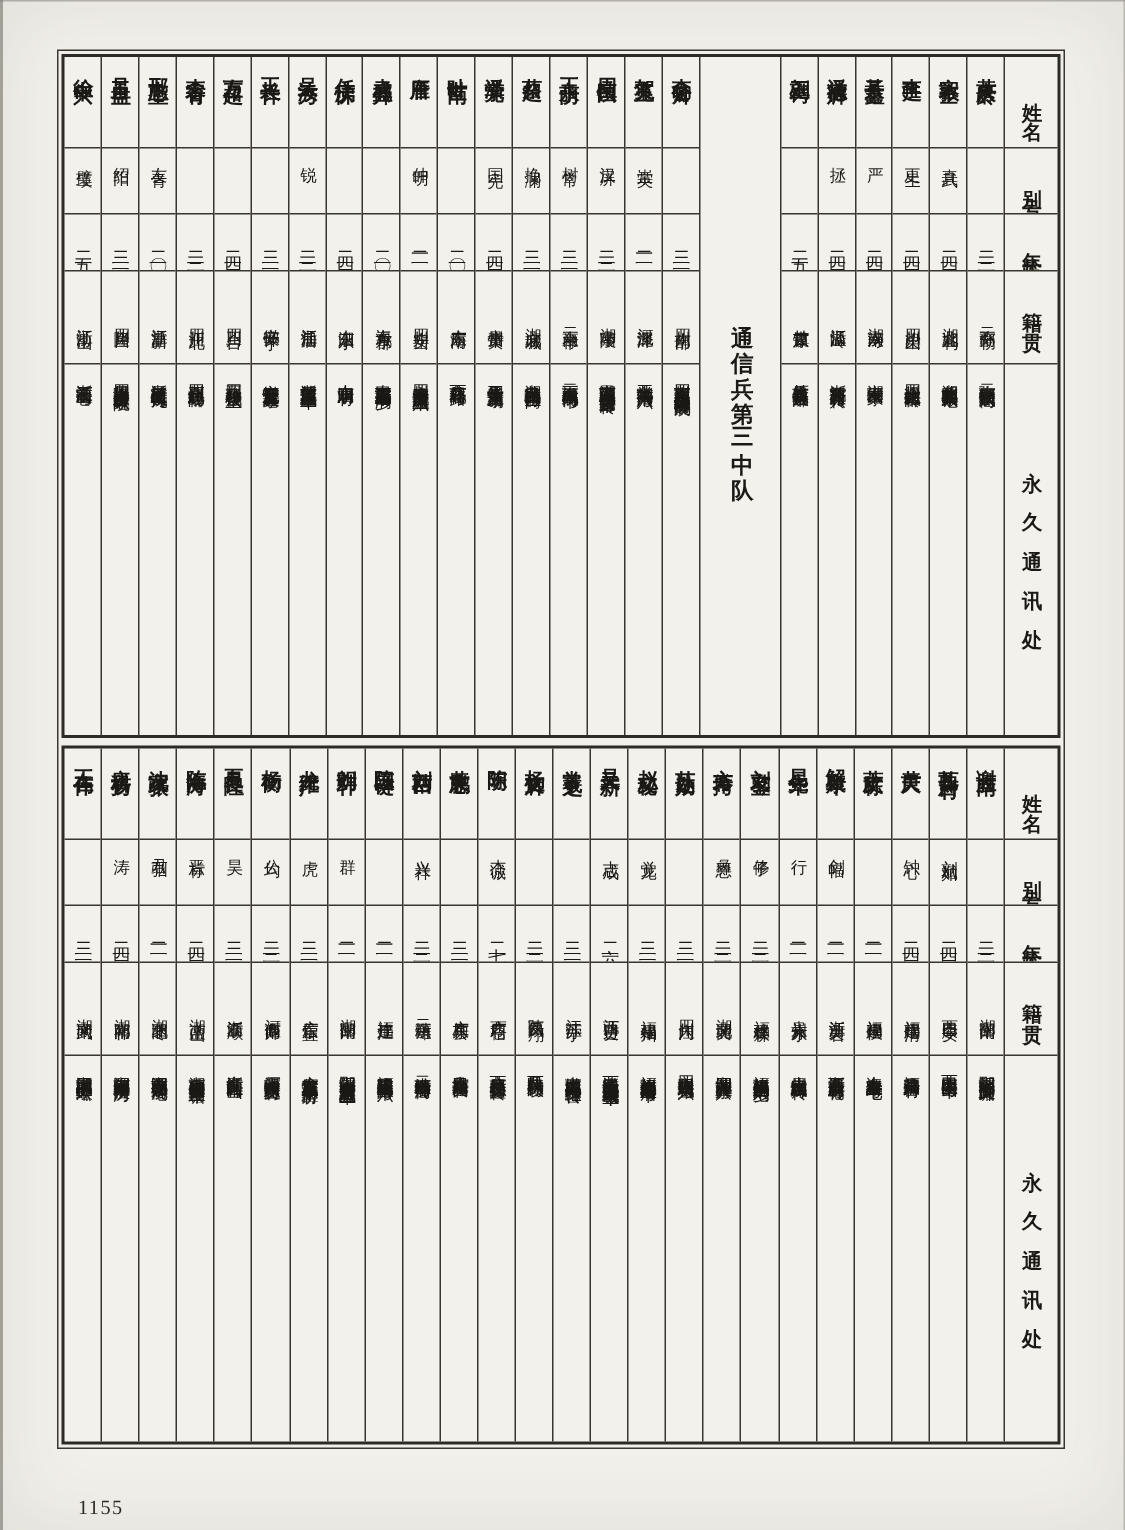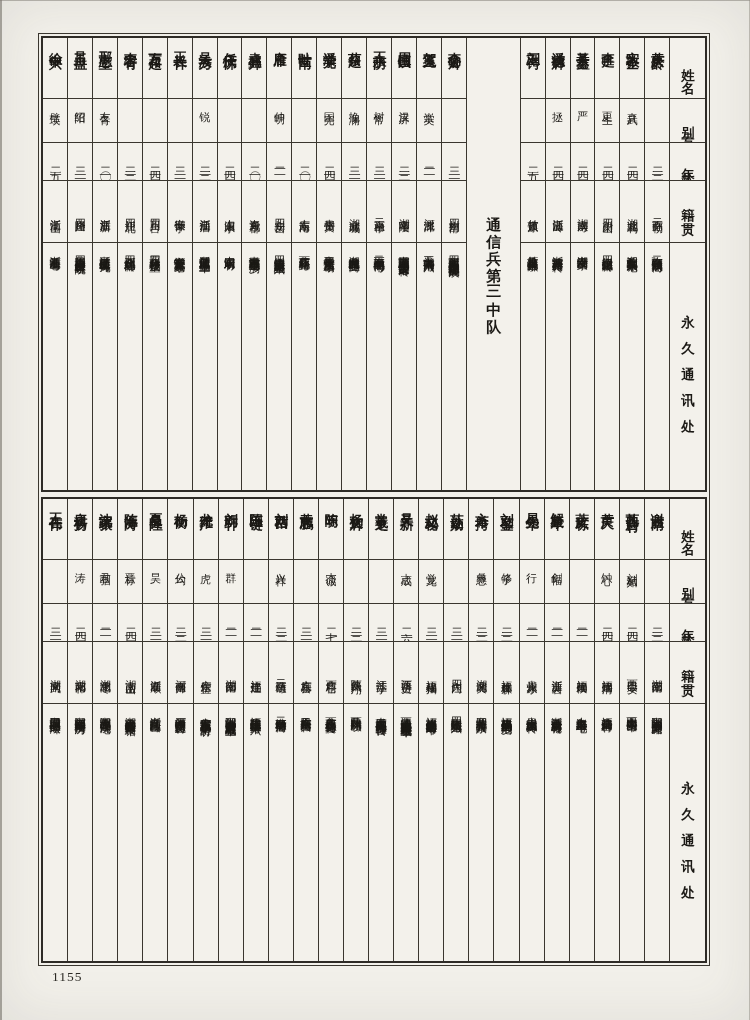--- a/index.html
+++ b/index.html
@@ -69,21 +69,21 @@
   .header-col .r-name,.header-col .r-alias{align-items:center;}
 
   .divider-col{
     width:54px;flex:none;box-sizing:border-box;
     border-left:1px solid #3a362f;
     display:flex;justify-content:center;align-items:center;
   }
   .divider-t{font-size:15px;font-weight:700;letter-spacing:17px;}
 
   .page-number{
-    position:absolute;left:52px;top:969px;
+    position:absolute;left:52px;top:997px;
     font-size:13.5px;letter-spacing:1px;color:#2c2a25;
   }
 </style>
 </head>
 <body>
 
 <div class="page">
   <div class="scan-edge-left"></div>
   <div class="scan-edge-top"></div>
   <div class="scan-edge-right"></div>

